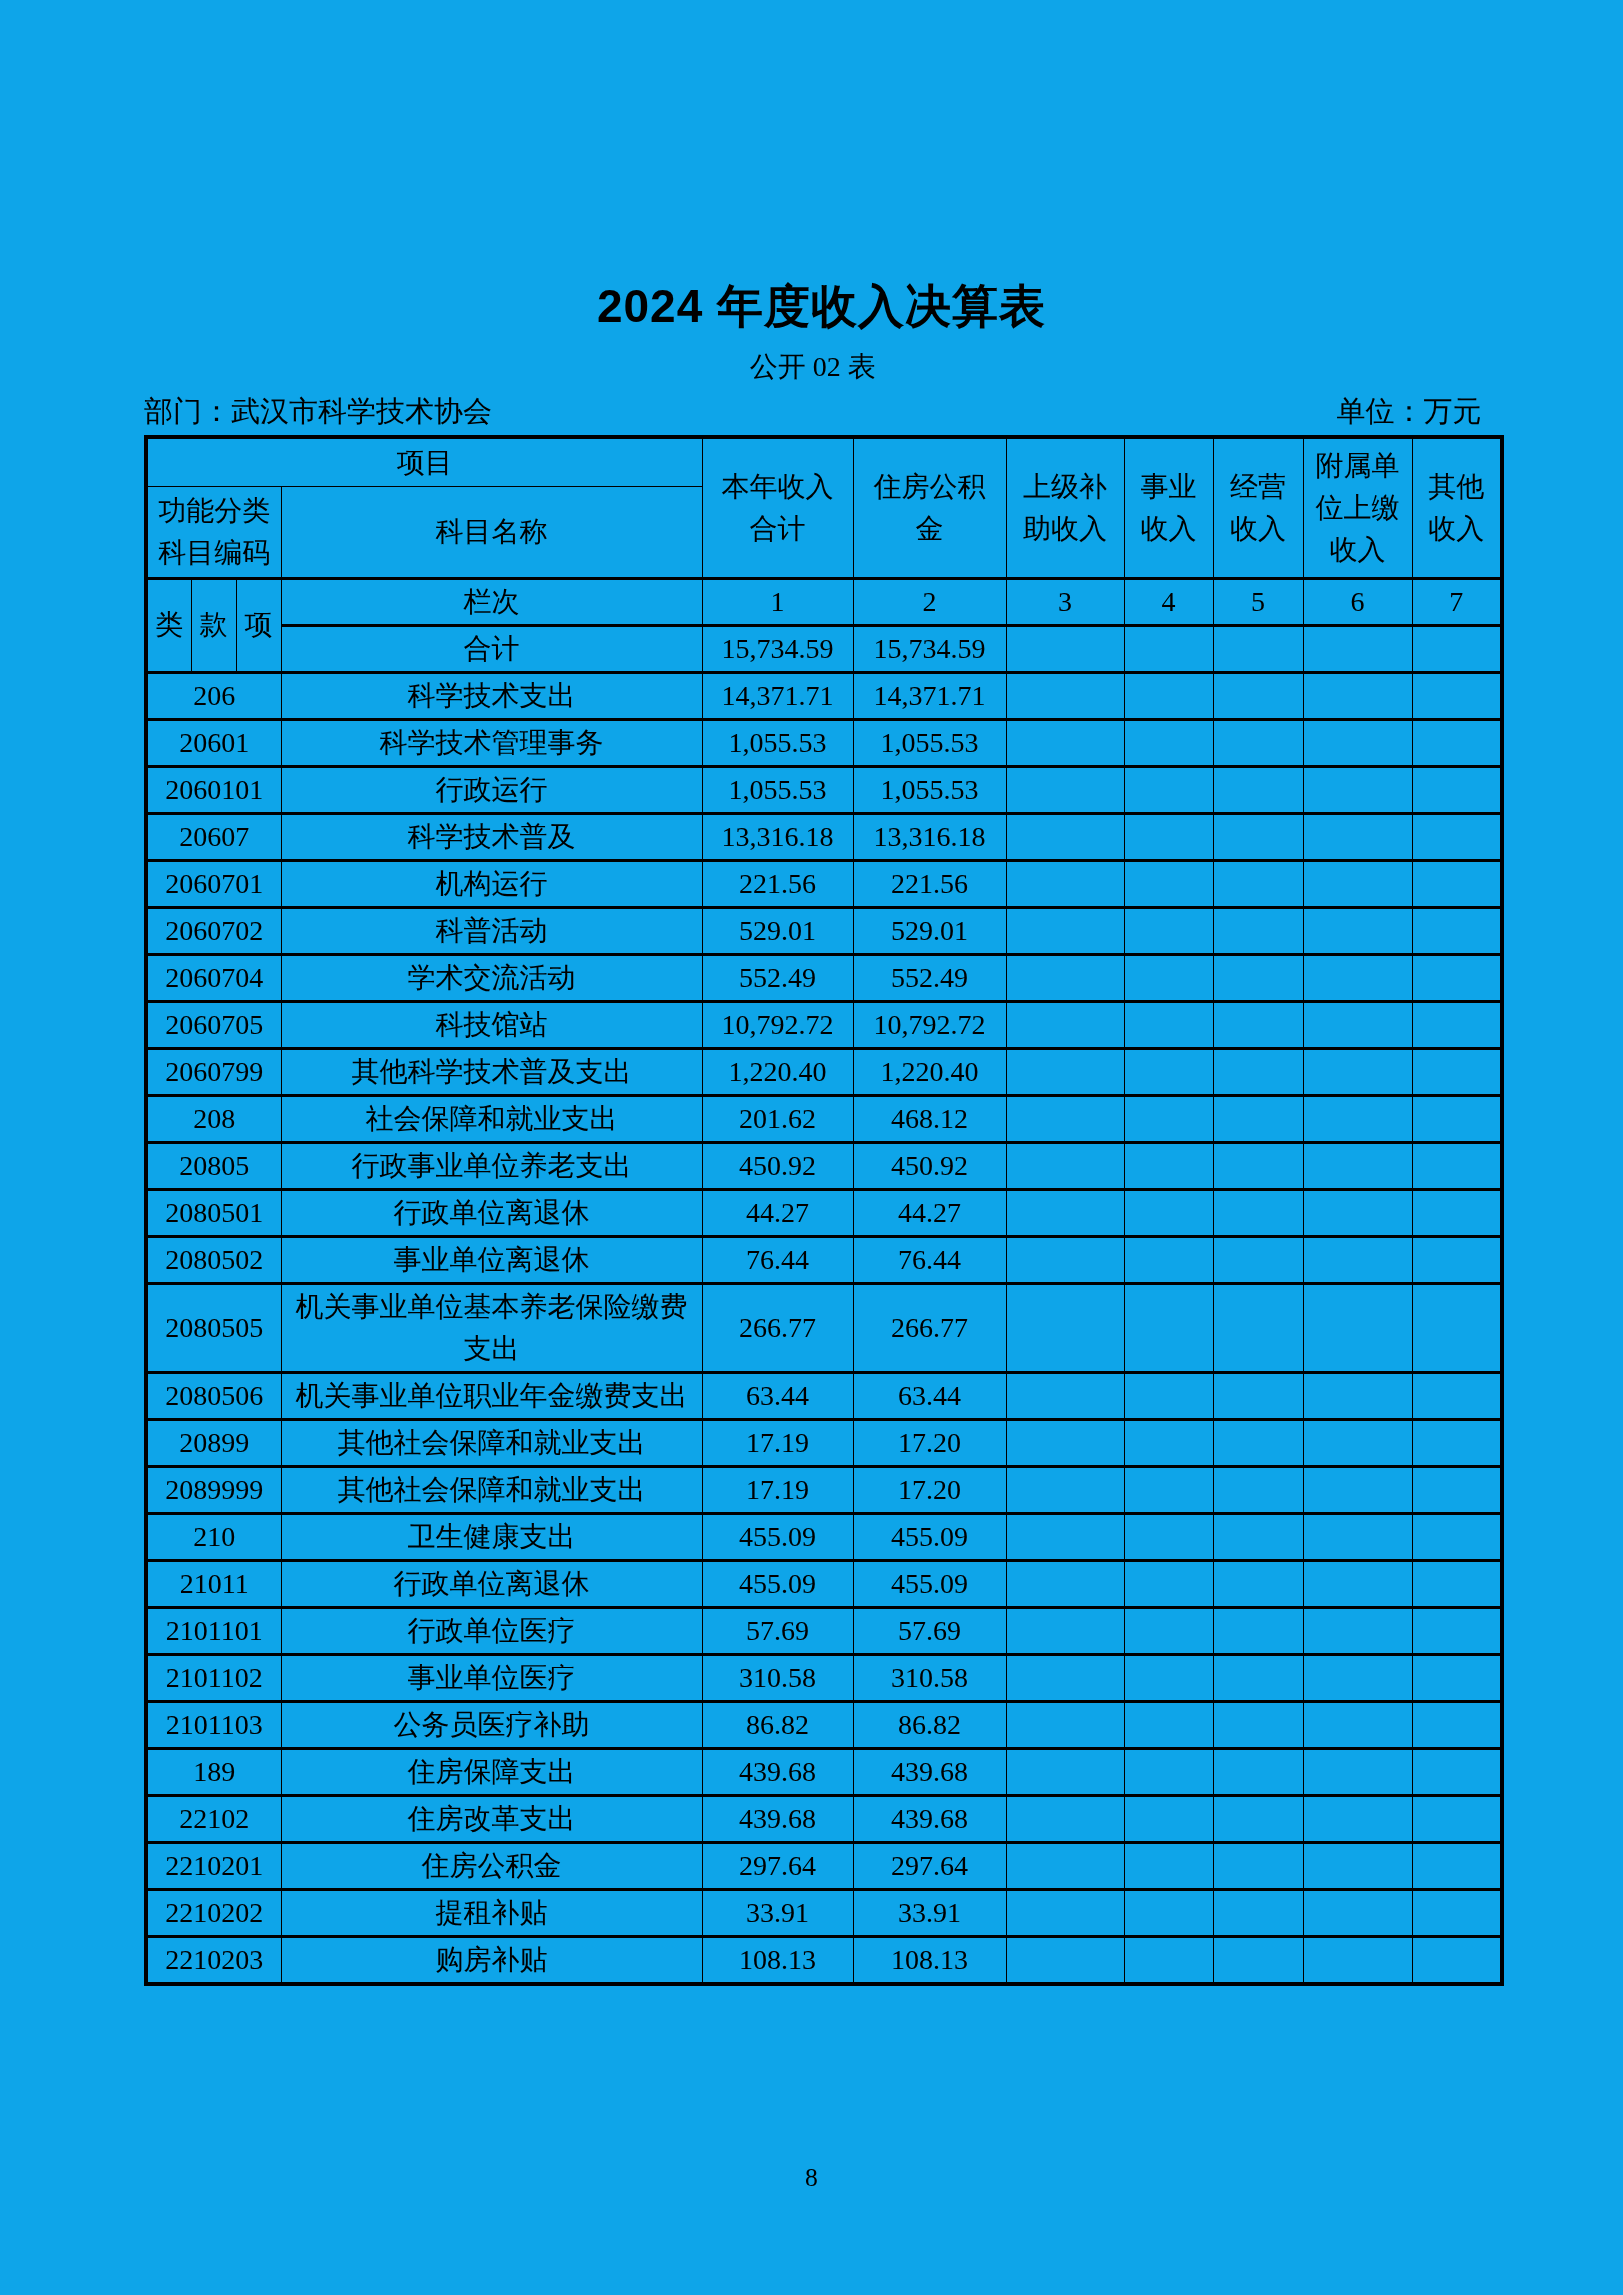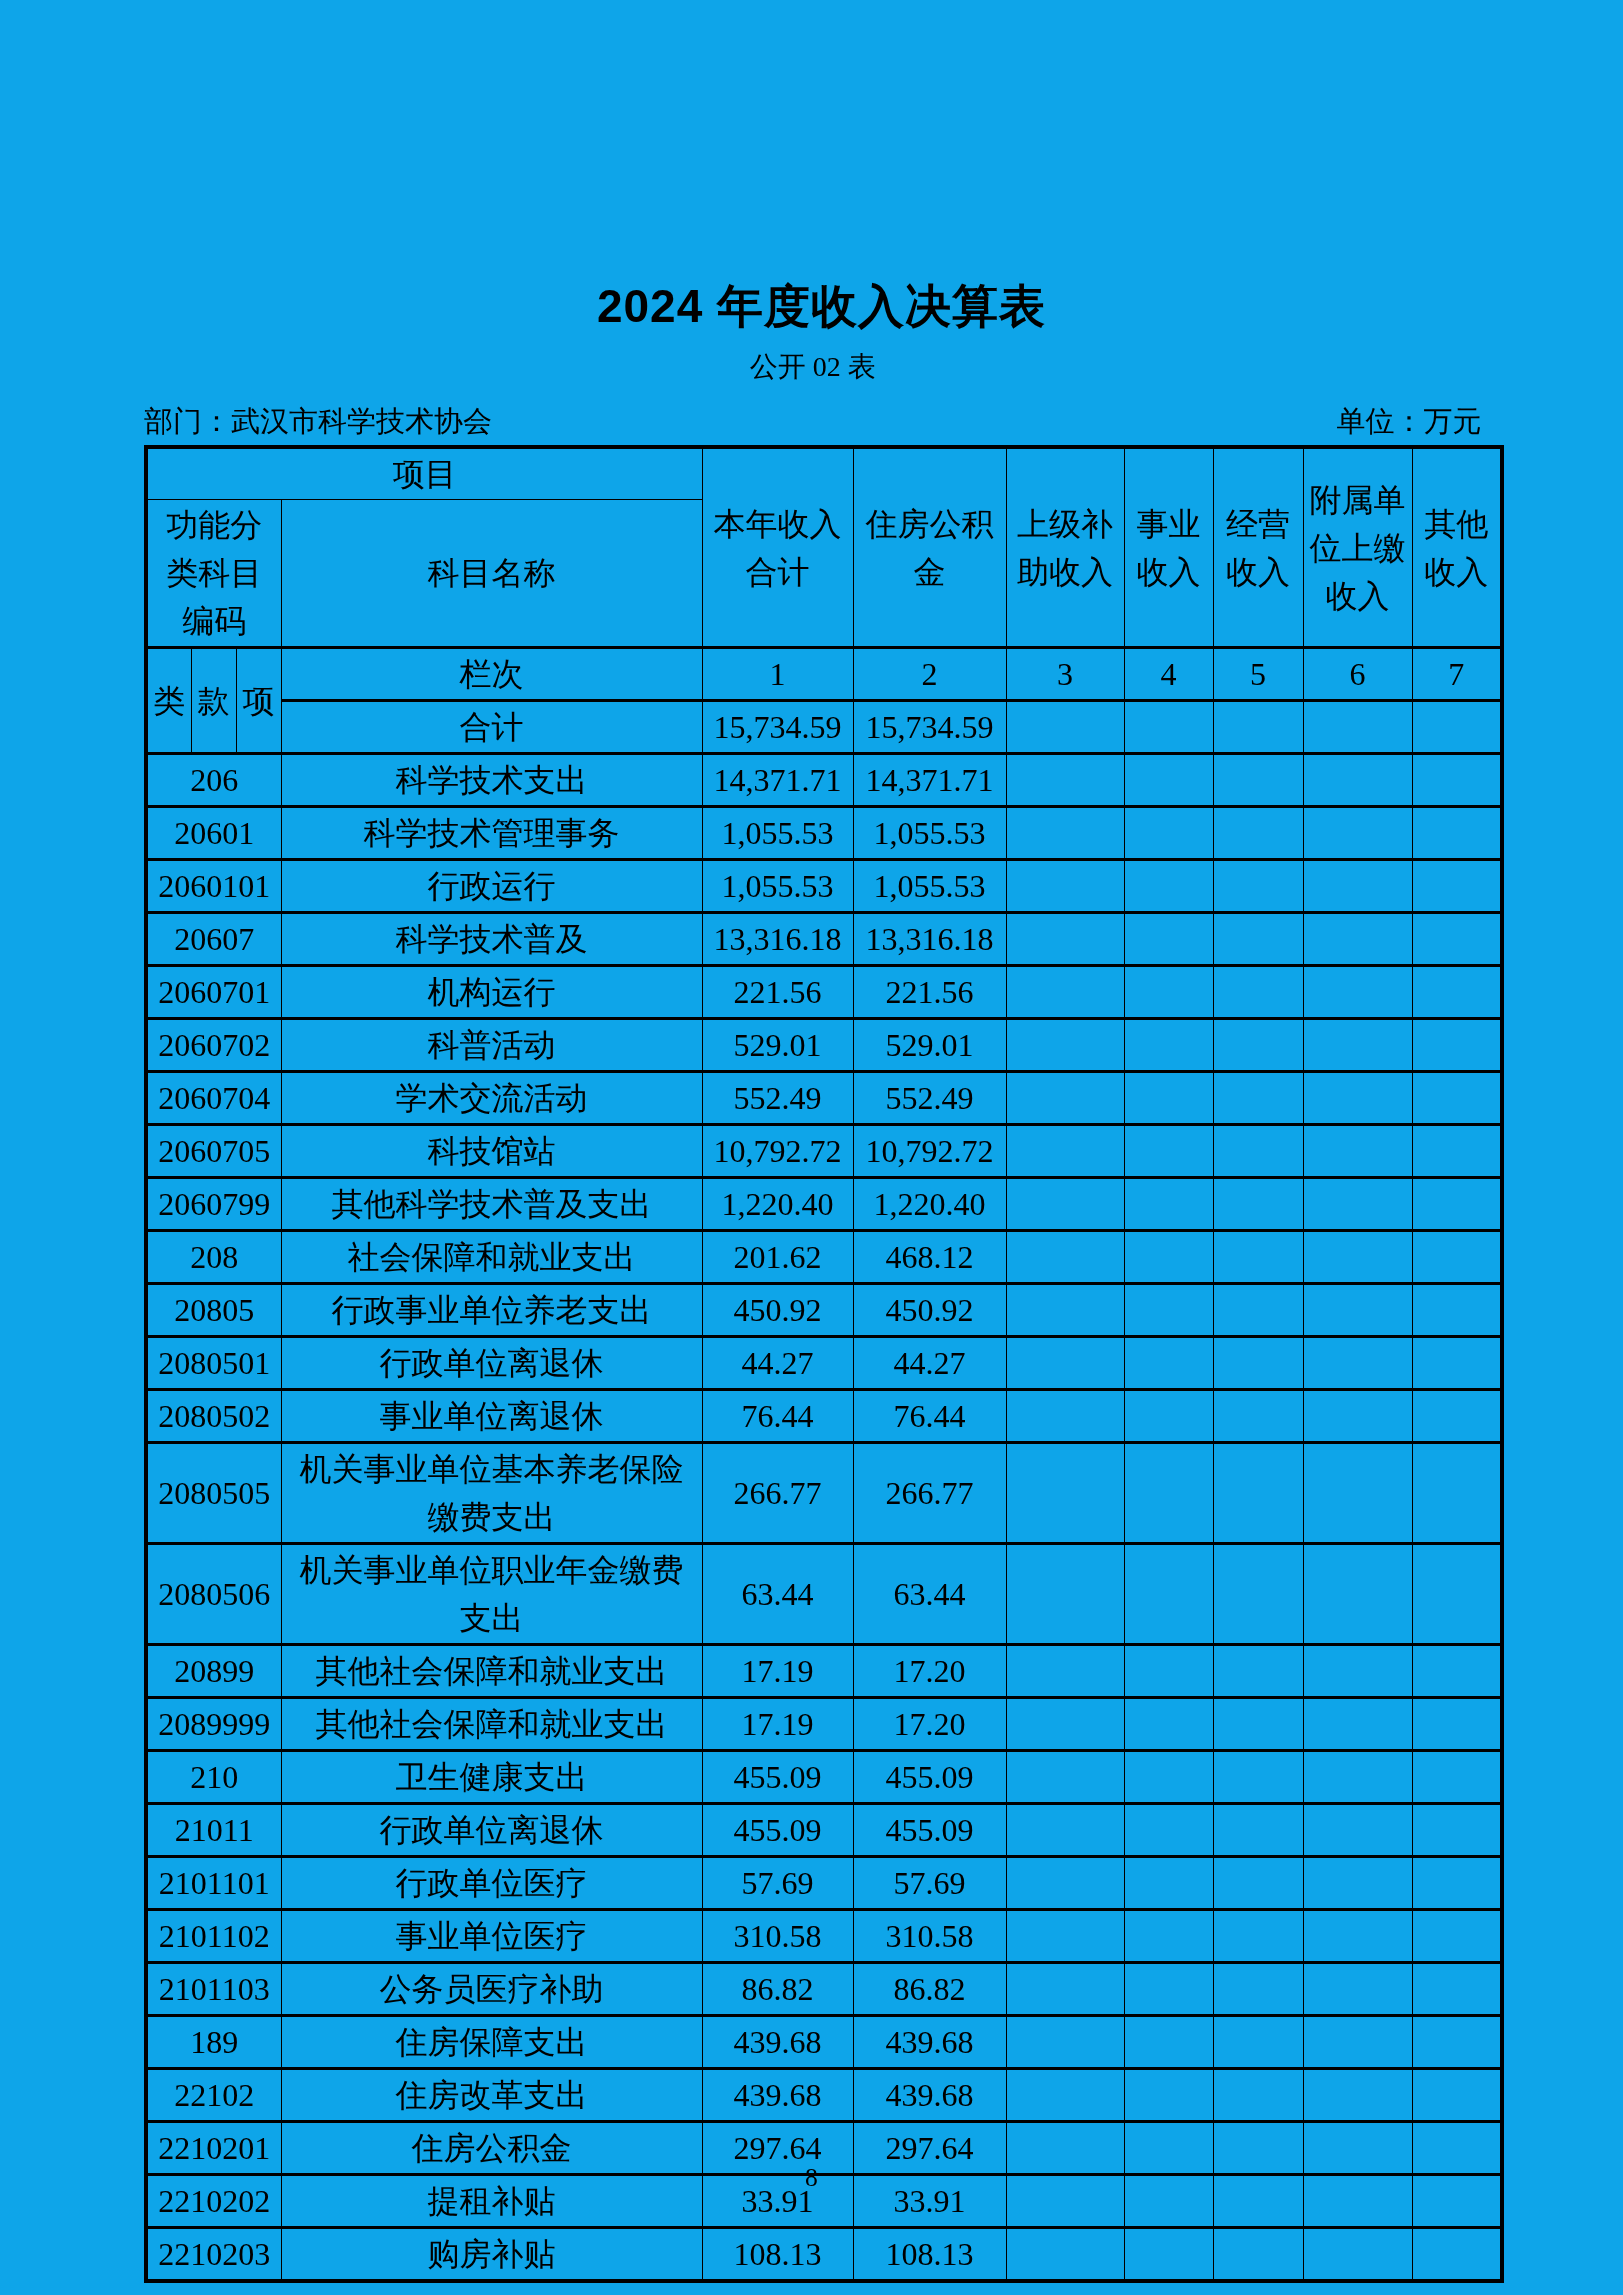--- a/index.html
+++ b/index.html
@@ -33,31 +33,31 @@
     font-size: 28px;
     margin-top: 17.4px;
     padding-right: 17.4px;
     line-height: 1.1;
   }
   .meta-row {
     display: flex;
     justify-content: space-between;
     align-items: flex-end;
     font-size: 29px;
-    margin-top: 24px;
+    margin-top: 14px;
     line-height: 1.1;
   }
   .meta-row .unit { padding-right: 17.4px; }
   table.income {
     margin-top: 7.2px;
     width: 1355px;
     table-layout: fixed;
     border-collapse: collapse;
     border: 4.1px solid #000;
-    font-size: 32px;
+    font-size: 28px;
   }
   table.income th, table.income td {
     border-left: 1.5px solid #000;
     border-right: 1.5px solid #000;
     border-top: 3.1px solid #000;
     border-bottom: 3.1px solid #000;
     font-weight: 400;
     padding: 1px 3.1px;
     vertical-align: middle;
     text-align: center;

